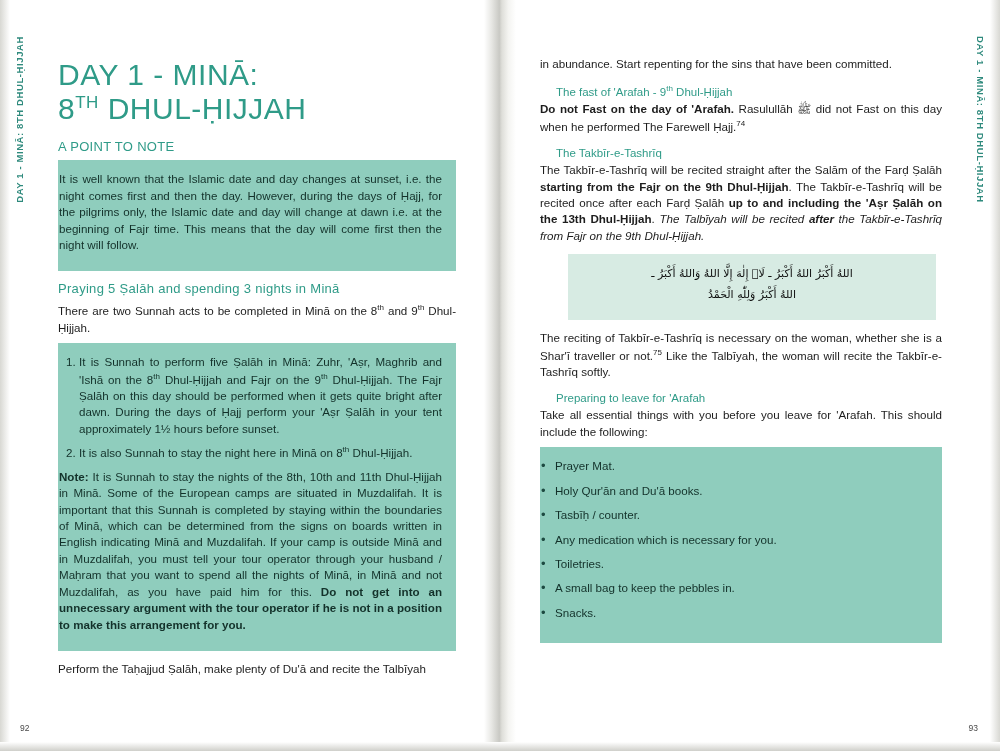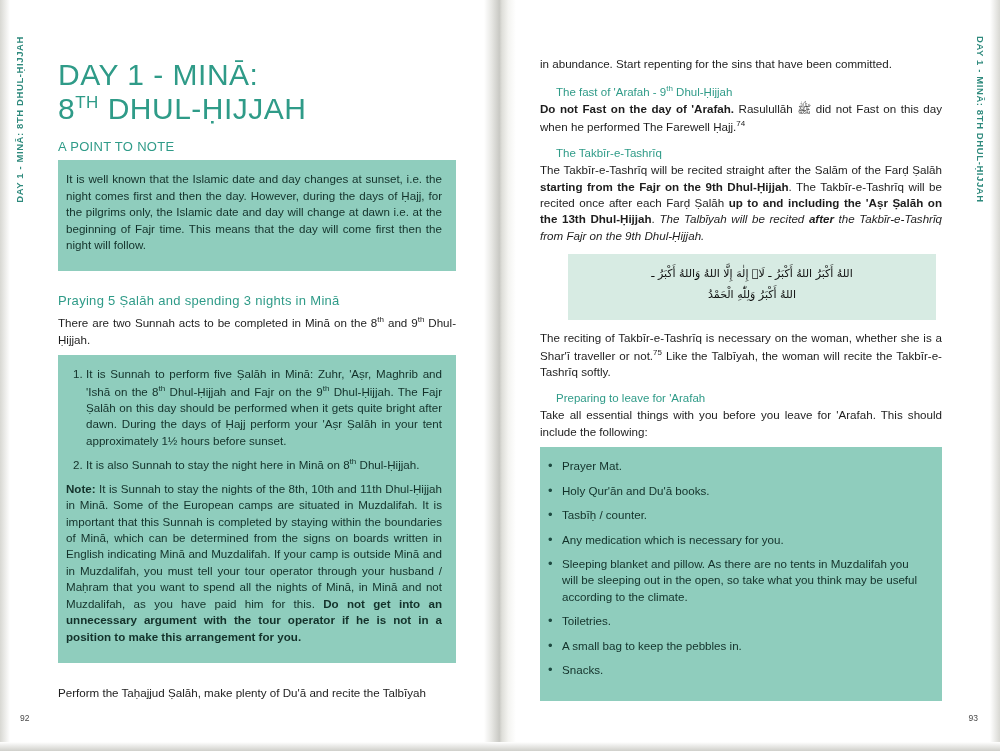--- a/index.html
+++ b/index.html
@@ -93,22 +93,22 @@
   p, li{
     font-size:11.6px;
     line-height:1.42;
     color:#1d1d1d;
     margin:0 0 7px 0;
     text-align:justify;
   }
   .tint{
     background:#8fcdbd;
     color:#16332c;
-    padding:11px 14px 11px 8px;
-    margin:6px 0 22px 0;
+    padding:11px 14px 11px 1px;
+    margin:6px 0 10px 0;
   }
   .tint p,.tint li{color:#13312a;}
   .tint-light{
     background:#cfe8e0;
     padding:10px 14px;
     margin:8px 0 10px 0;
   }
   ol.sunnah{
     margin:0;
     padding-left:20px;
@@ -147,21 +147,21 @@
     text-align:left;
   }
   ul.bullets li:before{
     content:"\2022";
     position:absolute;left:0;top:-1px;
     color:#1d4a41;
     font-size:13px;
   }
   .folio{
     position:absolute;
-    bottom:28px;
+    bottom:18px;
     font-size:8.5px;
     color:#4a4a4a;
   }
   .folio-left{left:20px;}
   .folio-right{right:22px;}
   .tail{margin-top:10px;}
 </style>
 </head>
 <body>
 
@@ -219,21 +219,20 @@
 
     <div class="subhead-sm">Preparing to leave for 'Arafah</div>
     <p>Take all essential things with you before you leave for 'Arafah. This should include the following:</p>
 
     <div class="tint" style="padding-bottom:14px;">
       <ul class="bullets">
         <li>Prayer Mat.</li>
         <li>Holy Qur'ān and Du'ā books.</li>
         <li>Tasbīḥ / counter.</li>
         <li>Any medication which is necessary for you.</li>
-        <li>Sleeping blanket and pillow. As there are no tents in Muzdalifah you will be sleeping out in the open, so take what you think may be useful according to the climate.</li>
         <li>Toiletries.</li>
         <li>A small bag to keep the pebbles in.</li>
         <li>Snacks.</li>
       </ul>
     </div>
 
     <div class="folio folio-right">93</div>
   </div>
 
   <div class="gutter"></div>

